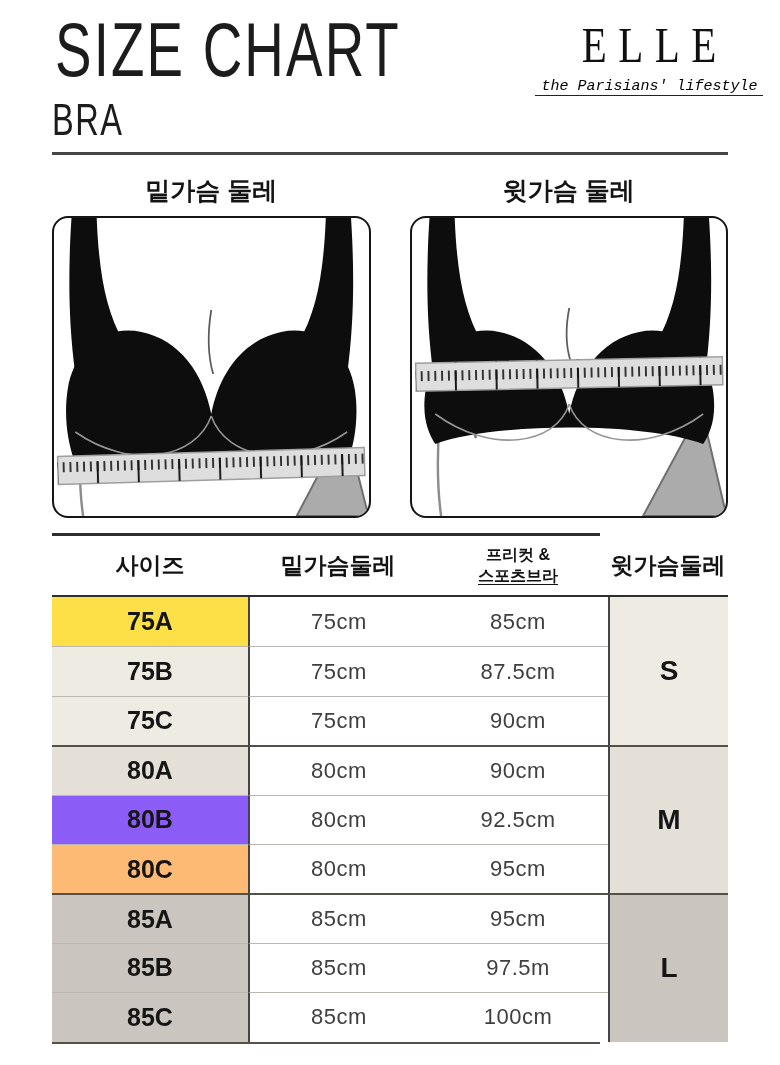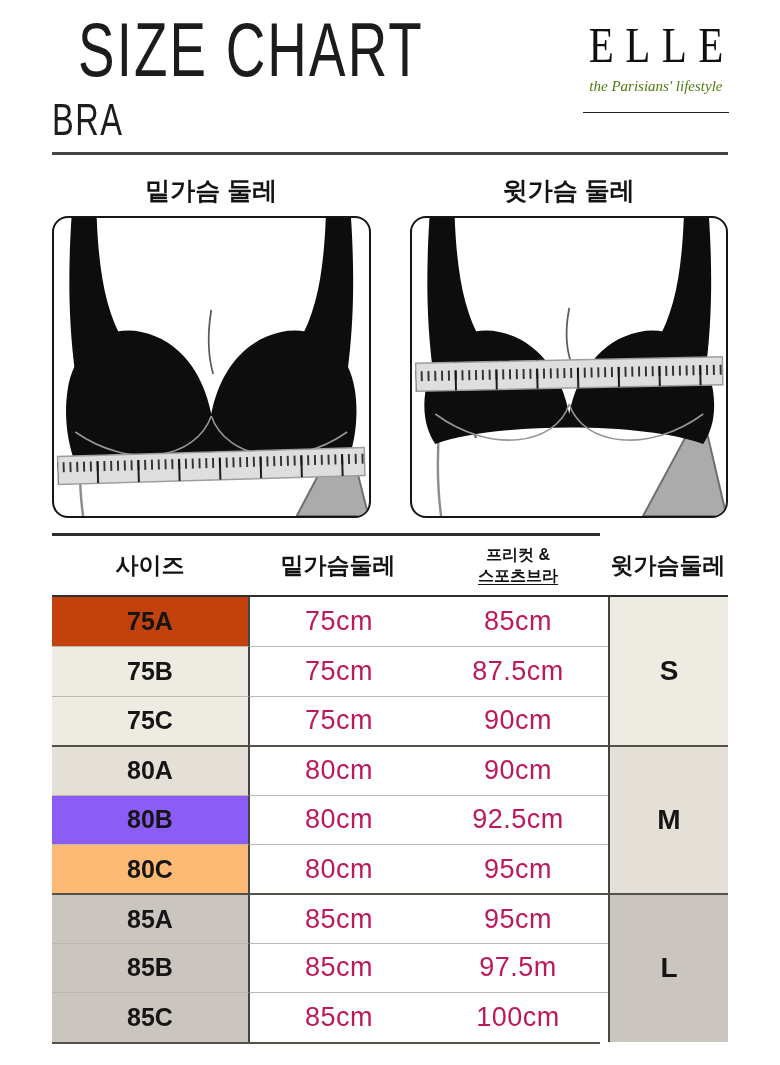--- a/index.html
+++ b/index.html
@@ -1,34 +1,34 @@
 <!DOCTYPE html>
 <html><head>
 <meta charset="utf-8">
 <style>
   html,body{margin:0;padding:0;background:#fff;}
   .page{
     position:relative;width:780px;height:1065px;background:#ffffff;overflow:hidden;
     font-family:"Liberation Sans","DejaVu Sans",sans-serif;color:#151515;
   }
   
-  .top-header{position:absolute;top:12px;left:55px;width:676px;display:flex;justify-content:space-between;align-items:flex-start;margin-left:23px;}
+  .top-header{position:absolute;top:12px;left:55px;width:676px;display:flex;justify-content:space-between;align-items:flex-start;}
   .size-title{
     font-size:76px;font-weight:100;line-height:1;letter-spacing:3px;color:#1c1c1c;
     transform:scaleX(0.72);transform-origin:left top;white-space:nowrap;
   }
   .elle-logo{display:flex;flex-direction:column;align-items:center;margin-top:8px;margin-right:2px;}
   .elle-brand{
     font-family:"Liberation Serif","DejaVu Serif",serif;font-size:50px;line-height:1;
     letter-spacing:14px;color:#101010;transform:scaleX(0.82);transform-origin:center top;
     white-space:nowrap;text-indent:14px;
   }
   .elle-tagline{
-    font-family:Liberation Serif, serif;font-style:italic;font-size:15px;
-    color:#4d7c0f;border-bottom:1.5px solid #222;padding:2px 6px 17px 6px;margin-top:6px;white-space:nowrap;
+    font-family:Liberation Mono, monospace;font-style:italic;font-size:15px;
+    color:#000000;border-bottom:1.5px solid #222;padding:2px 6px 0 6px;margin-top:6px;white-space:nowrap;
   }
   .bra-title{
     position:absolute;top:98px;left:52px;font-size:44px;font-weight:100;line-height:1;
     letter-spacing:2px;color:#1c1c1c;transform:scaleX(0.74);transform-origin:left top;
   }
   .main-rule{position:absolute;top:152px;left:52px;width:676px;height:3px;background:#454545;}
   
   .illus-row{position:absolute;top:174px;left:52px;width:676px;display:flex;gap:39px;align-items:flex-end;}
   .illus-col{flex:1;display:flex;flex-direction:column;}
   .illus-label{font-size:25px;font-weight:700;text-align:center;color:#141414;line-height:1.3;margin-bottom:9px;}
@@ -39,21 +39,21 @@
     position:absolute;top:533px;left:52px;width:548px;
     display:grid;grid-template-columns:196px 180px 180px 120px;
     grid-template-rows:61px repeat(9,49.4px);
     border-top:3px solid #2e2e2e;border-bottom:2px solid #54504a;
   }
   .cell{display:flex;align-items:center;justify-content:center;}
   .th{border-bottom:2px solid #2e2e2e;font-weight:700;font-size:23px;color:#131313;}
   .th-group{flex-direction:column;font-size:16px;line-height:1.3;}
   .th-group .u{text-decoration:underline;text-underline-offset:3px;}
   .td-size{font-weight:700;font-size:25px;}
-  .td-val{font-size:27px;font-weight:400;color:#be185d;background:#ffffff;letter-spacing:0.5px;}
+  .td-val{font-size:22px;font-weight:400;color:#404040;background:#ffffff;letter-spacing:0.5px;}
   .td-grp{font-weight:700;font-size:28px;grid-column:4;grid-row:span 3;}
   .vl{border-left:2px solid #454545;}
   .rt{border-top:1px solid #bcb8b1;}
   .gt{border-top:2px solid #54504a;}
 </style>
 </head>
 <body>
 
 <div class="page">
 
@@ -132,21 +132,21 @@
 
   <div class="size-table">
     <div class="cell th">사이즈</div>
     <div class="cell th">밑가슴둘레</div>
     <div class="cell th th-group">
       <span>프리컷 &amp;</span>
       <span class="u">스포츠브라</span>
     </div>
     <div class="cell th">윗가슴둘레</div>
 
-    <div class="cell td-size" style="background-color: #c2410c;">75A</div>
+    <div class="cell td-size" style="background-color: #fde047;">75A</div>
     <div class="cell td-val vl">75cm</div>
     <div class="cell td-val">85cm</div>
     <div class="cell td-grp vl" style="background-color: rgb(238, 235, 226);">S</div>
     <div class="cell td-size rt" style="background-color: rgb(238, 235, 226);">75B</div>
     <div class="cell td-val vl rt">75cm</div>
     <div class="cell td-val rt">87.5cm</div>
     <div class="cell td-size rt" style="background-color: rgb(238, 235, 226);">75C</div>
     <div class="cell td-val vl rt">75cm</div>
     <div class="cell td-val rt">90cm</div>
 

